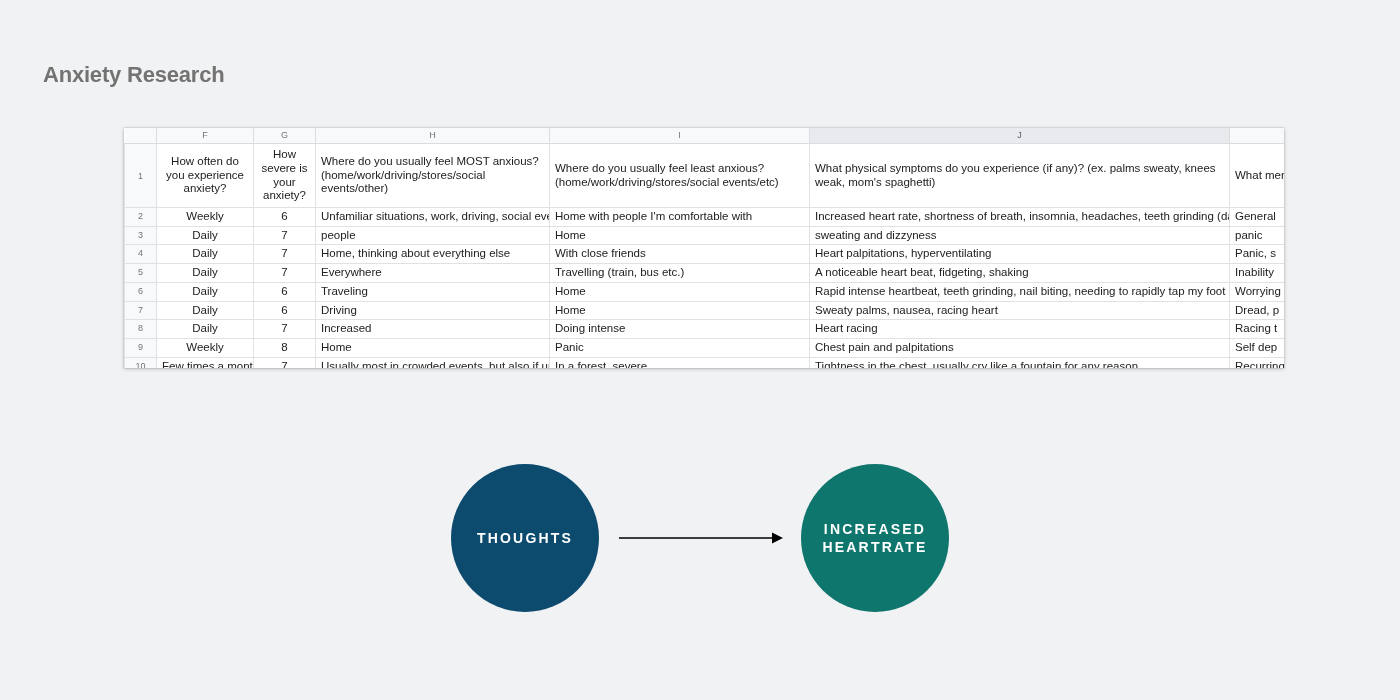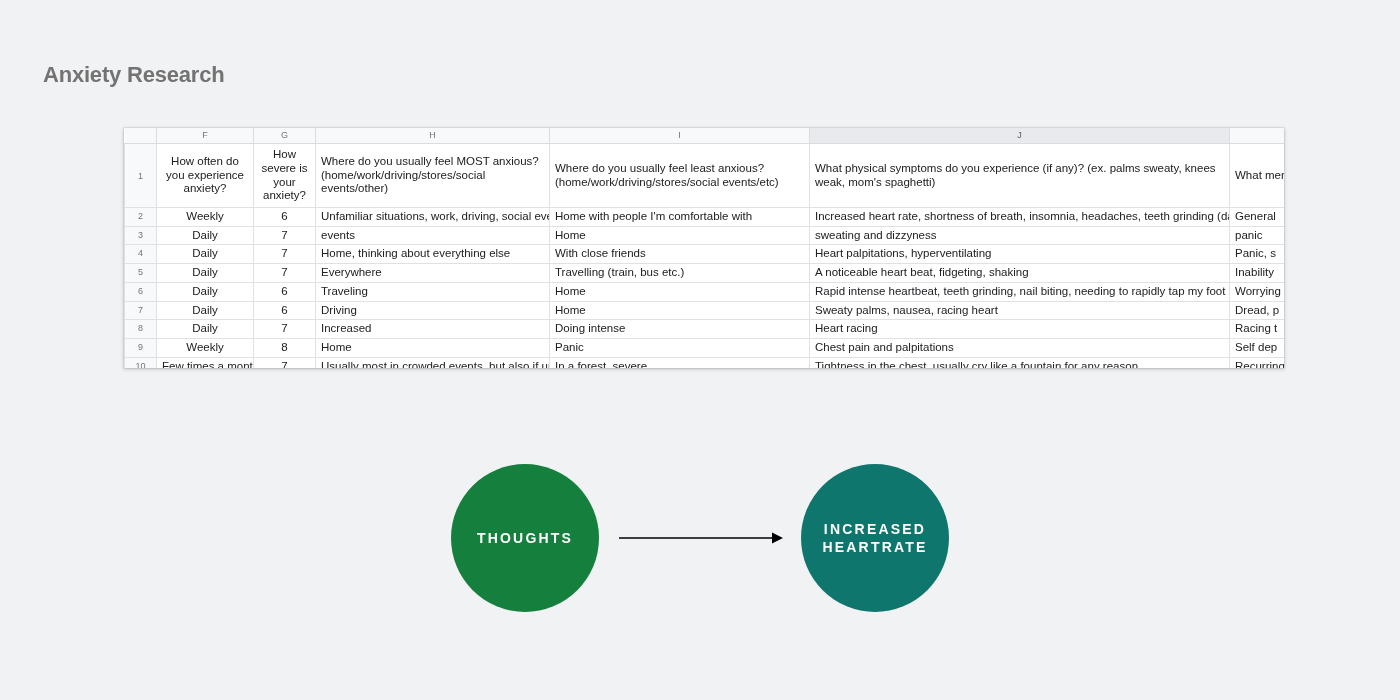--- a/index.html
+++ b/index.html
@@ -209,21 +209,21 @@
         <td class="ctr">6</td>
         <td class="lft">Unfamiliar situations, work, driving, social events</td>
         <td class="lft">Home with people I'm comfortable with</td>
         <td class="lft">Increased heart rate, shortness of breath, insomnia, headaches, teeth grinding (day and night)</td>
         <td class="lft">General</td>
       </tr>
       <tr class="data">
         <td class="rownum">3</td>
         <td class="ctr">Daily</td>
         <td class="ctr">7</td>
-        <td class="lft">events</td>
+        <td class="lft">people</td>
         <td class="lft">Home</td>
         <td class="lft">sweating and dizzyness</td>
         <td class="lft">panic</td>
       </tr>
       <tr class="data">
         <td class="rownum">4</td>
         <td class="ctr">Daily</td>
         <td class="ctr">7</td>
         <td class="lft">Home, thinking about everything else</td>
         <td class="lft">With close friends</td>
@@ -284,21 +284,21 @@
         <td class="lft">Tightness in the chest, usually cry like a fountain for any reason</td>
         <td class="lft">Recurring</td>
       </tr>
 
     </tbody>
       </table>
   </div>
 </div>
 
 <div id="diagram">
-  <div id="node-thoughts" class="node-circle" style="background: #15803d;">
+  <div id="node-thoughts" class="node-circle" style="background: #0c4a6e;">
     <span>THOUGHTS</span>
   </div>
 
   <svg id="arrow-connector" viewBox="0 0 166 32" xmlns="http://www.w3.org/2000/svg">
     <line x1="1" y1="16" x2="154" y2="16" stroke="#000000" stroke-width="1.6"></line>
     <polygon points="154,10.5 165,16 154,21.5" fill="#000000"></polygon>
   </svg>
 
   <div id="node-heartrate" class="node-circle" style="background: #0f766e;">
     <span>INCREASED HEARTRATE</span>

